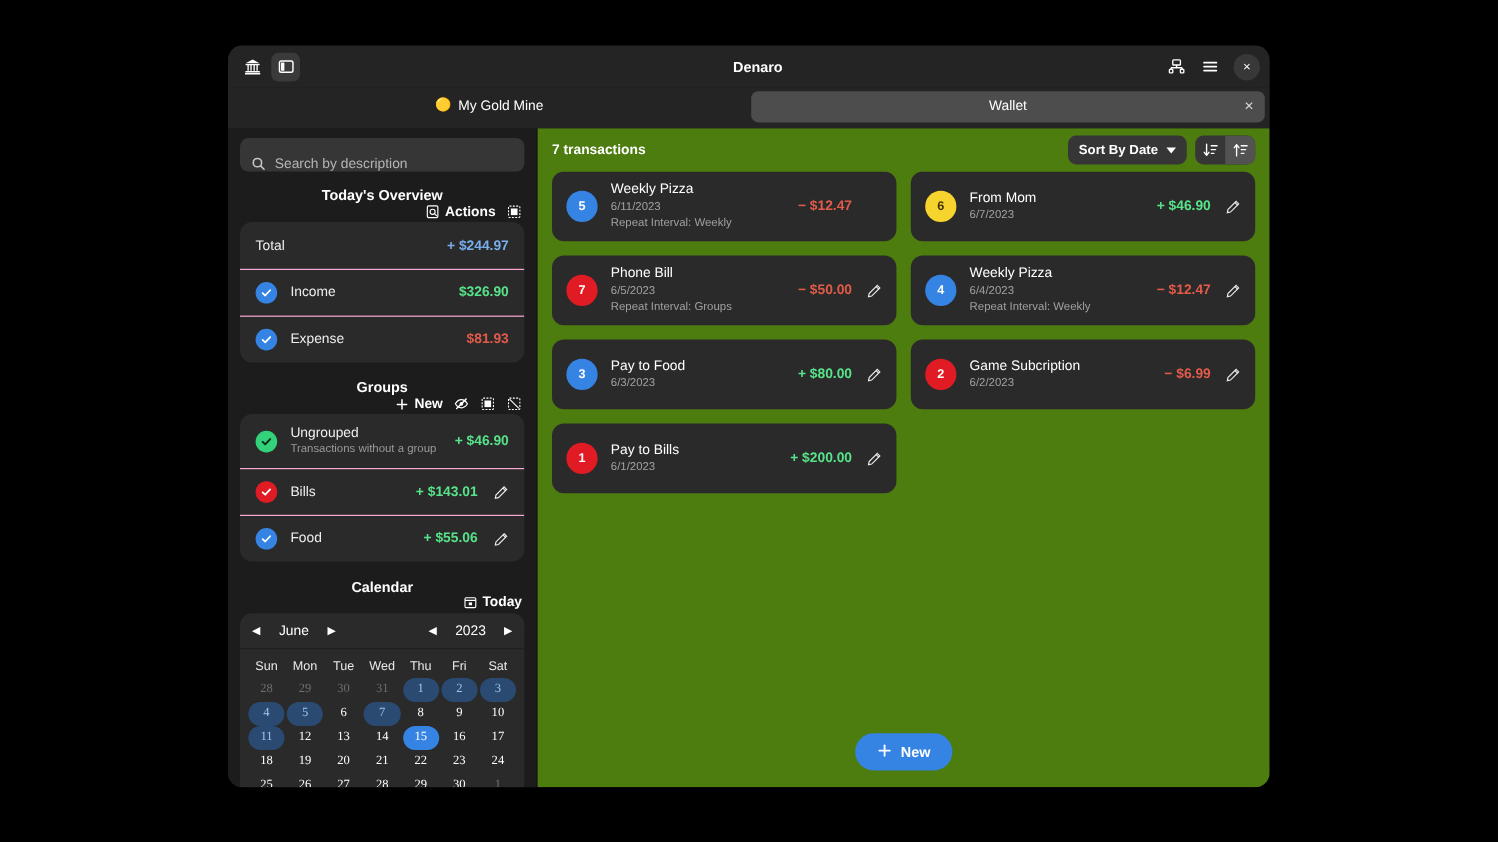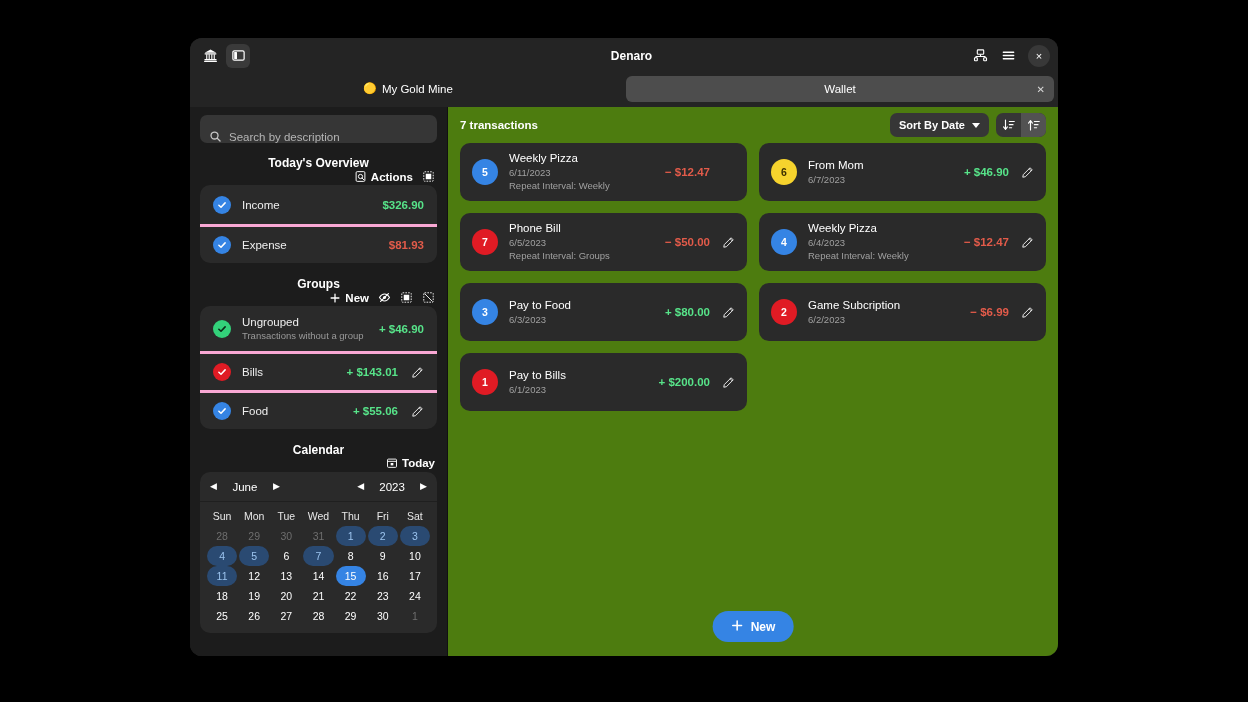--- a/index.html
+++ b/index.html
@@ -103,21 +103,21 @@
   }
   .sec-icon { display: flex; align-items: center; color: #ffffff; }
 
   .card {
     background: #2a2a2a; border-radius: 10px; overflow: hidden;
     margin-bottom: 14px;
   }
   .row {
     display: flex; align-items: center;
     padding: 0 13px; height: 39px;
-    border-top: 3px solid #f9a8d4;
+    border-top: 1px solid #f9a8d4;
   }
   .row:first-child { border-top: none; }
   .row .lbl { font-size: 11.5px; color: #eeeeee; }
   .row .val { margin-left: auto; font-size: 11.5px; font-weight: bold; }
   .val.blue { color: #78aeed; }
   .val.green { color: #57e389; }
   .val.red { color: #e25b4a; }
 
   .chk {
     width: 18px; height: 18px; border-radius: 50%;
@@ -149,20 +149,21 @@
     padding: 4px 6px 7px 6px;
   }
   .cal-grid .dow {
     font-size: 10.5px; color: #e8e8e8; text-align: center;
     height: 20px; line-height: 20px; font-weight: normal;
   }
   .cal-grid .day {
     font-size: 10.5px; color: #ffffff; text-align: center;
     height: 20px; line-height: 20px; border-radius: 10px;
     margin: 0 1px;
+    font-family: Liberation Serif, serif;
   }
   .cal-grid .day.dim { color: #6e6e6e; }
   .cal-grid .day.mark { background: #2a4a72; color: #9cc4ef; }
   .cal-grid .day.sel { background: #3584e4; color: #ffffff; }
 
   
   .main { flex: 1; display: flex; flex-direction: column; min-width: 0; position: relative; background: #4d7c0f; }
   .main-head {
     height: 36px; flex: none;
     display: flex; align-items: center;
@@ -303,20 +304,24 @@
             <span class="sec-icon">
               <svg width="13" height="13" viewBox="0 0 16 16" fill="none" stroke="currentColor" stroke-width="1.1" stroke-dasharray="2 1.4">
                 <rect x="2.2" y="2.2" width="11.6" height="11.6" rx="1"></rect>
                 <rect x="4.6" y="4.6" width="6.8" height="6.8" fill="currentColor" stroke="none" stroke-dasharray="0"></rect>
               </svg>
             </span>
           </span>
         </div>
 
         <div class="card">
+          <div class="row">
+            <span class="lbl">Total</span>
+            <span class="val blue">+ $244.97</span>
+          </div>
           <div class="row">
             <span class="chk" style="background:#3584e4">
               <svg width="10" height="10" viewBox="0 0 16 16" fill="none" stroke="#fff" stroke-width="2.4" stroke-linecap="round" stroke-linejoin="round">
                   <polyline points="3,8.4 6.4,11.6 13,4.6"></polyline>
                 </svg>
             </span>
             <span class="lbl">Income</span>
             <span class="val green">$326.90</span>
           </div>
           <div class="row">

